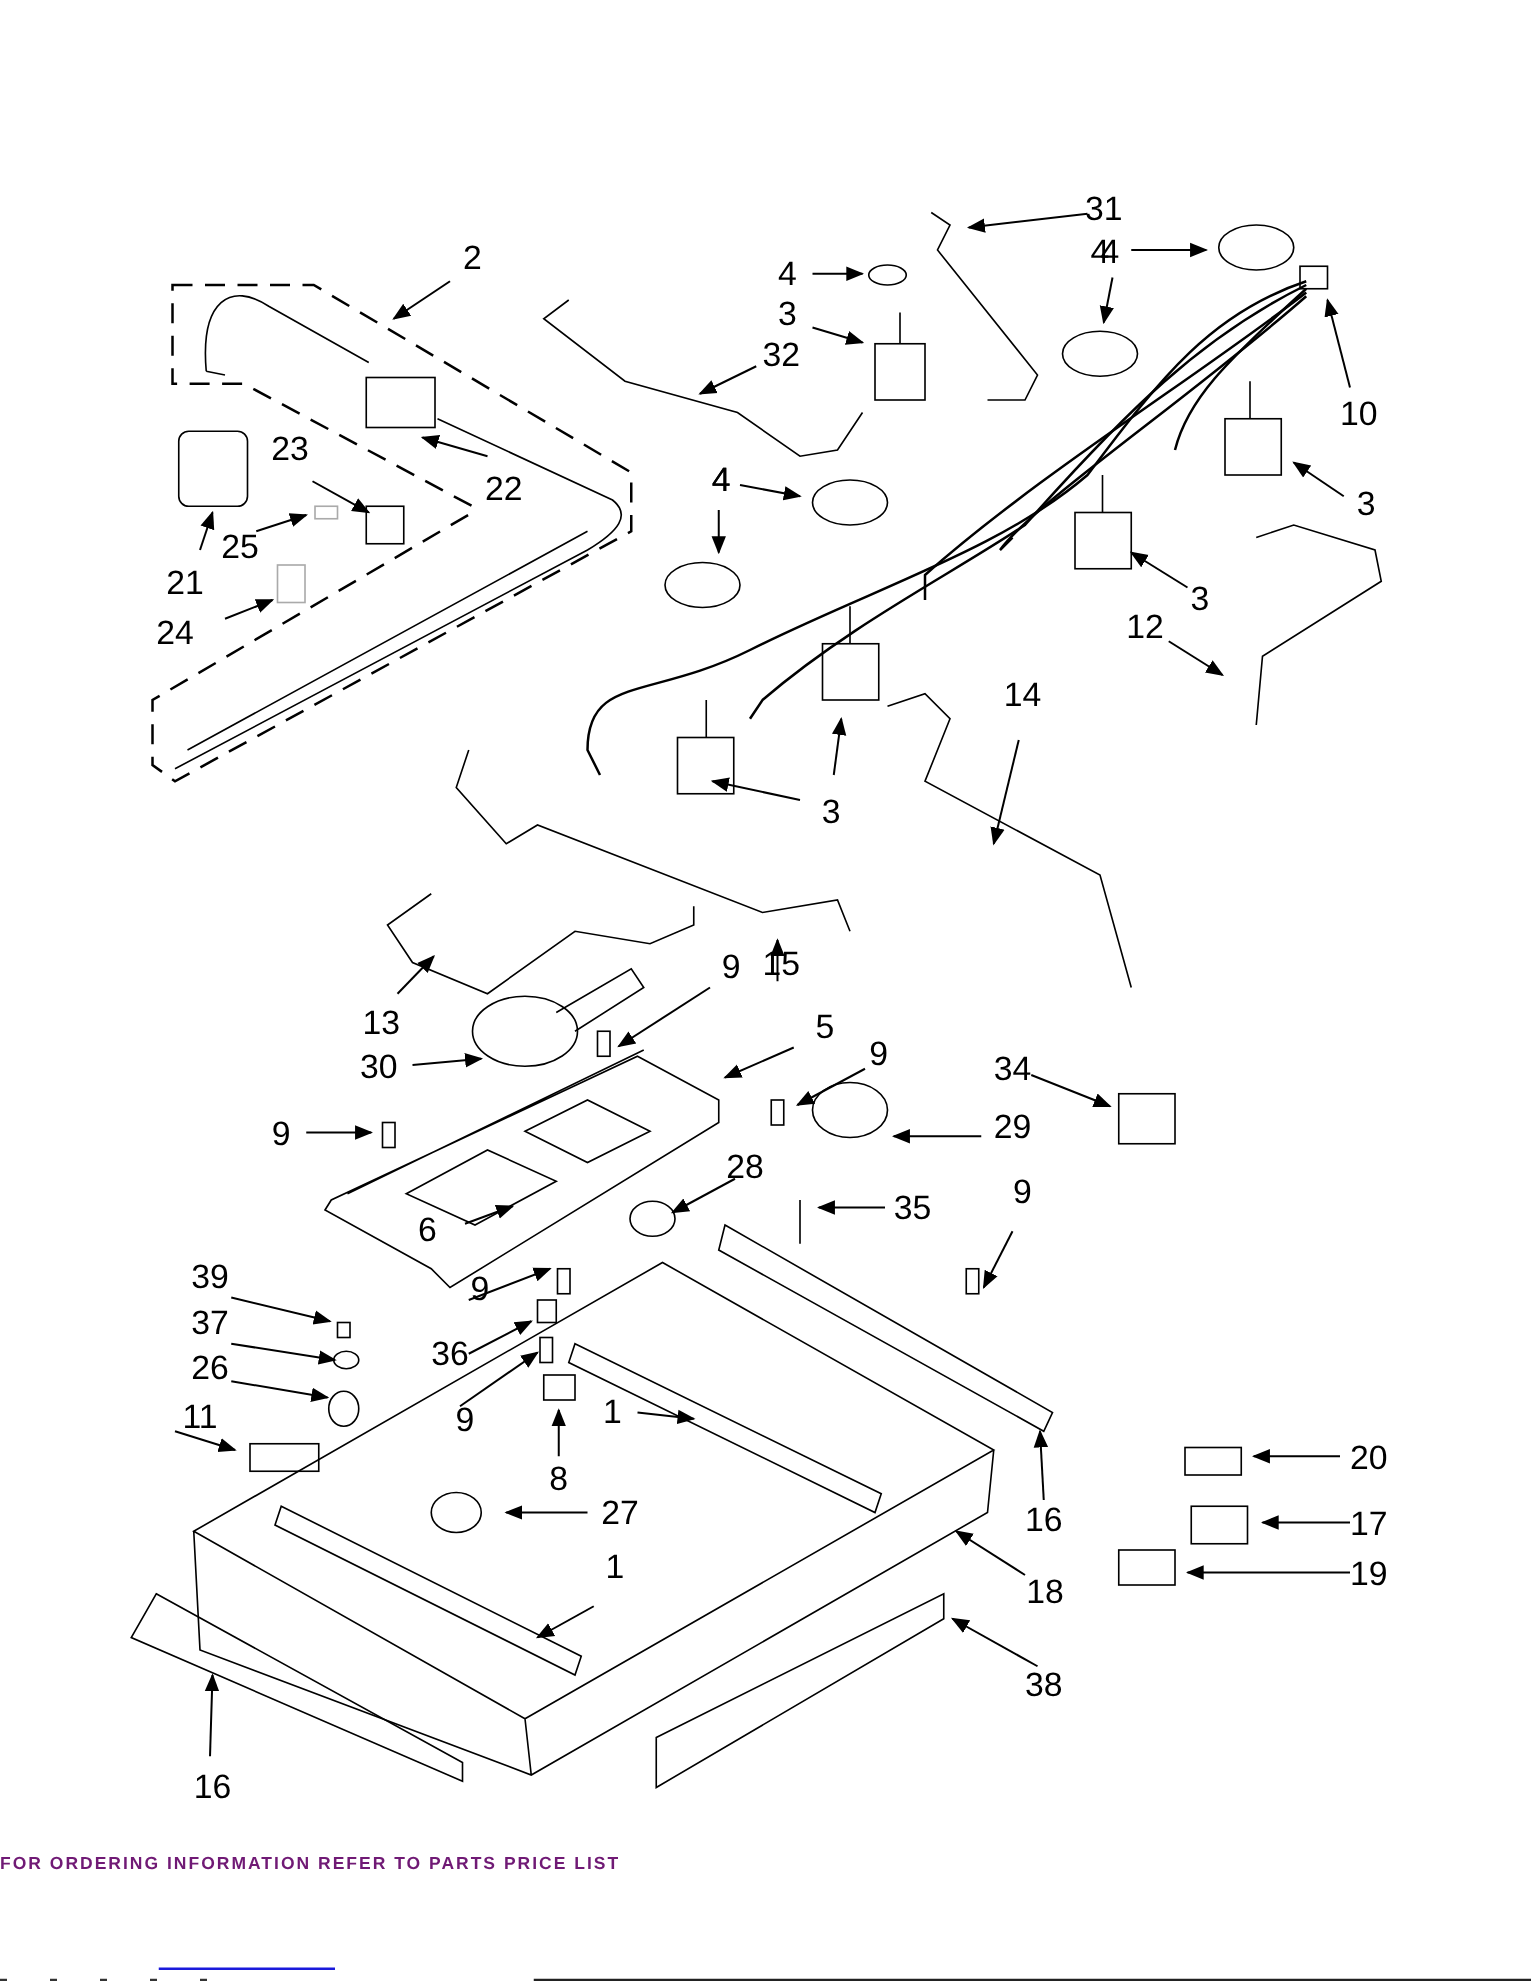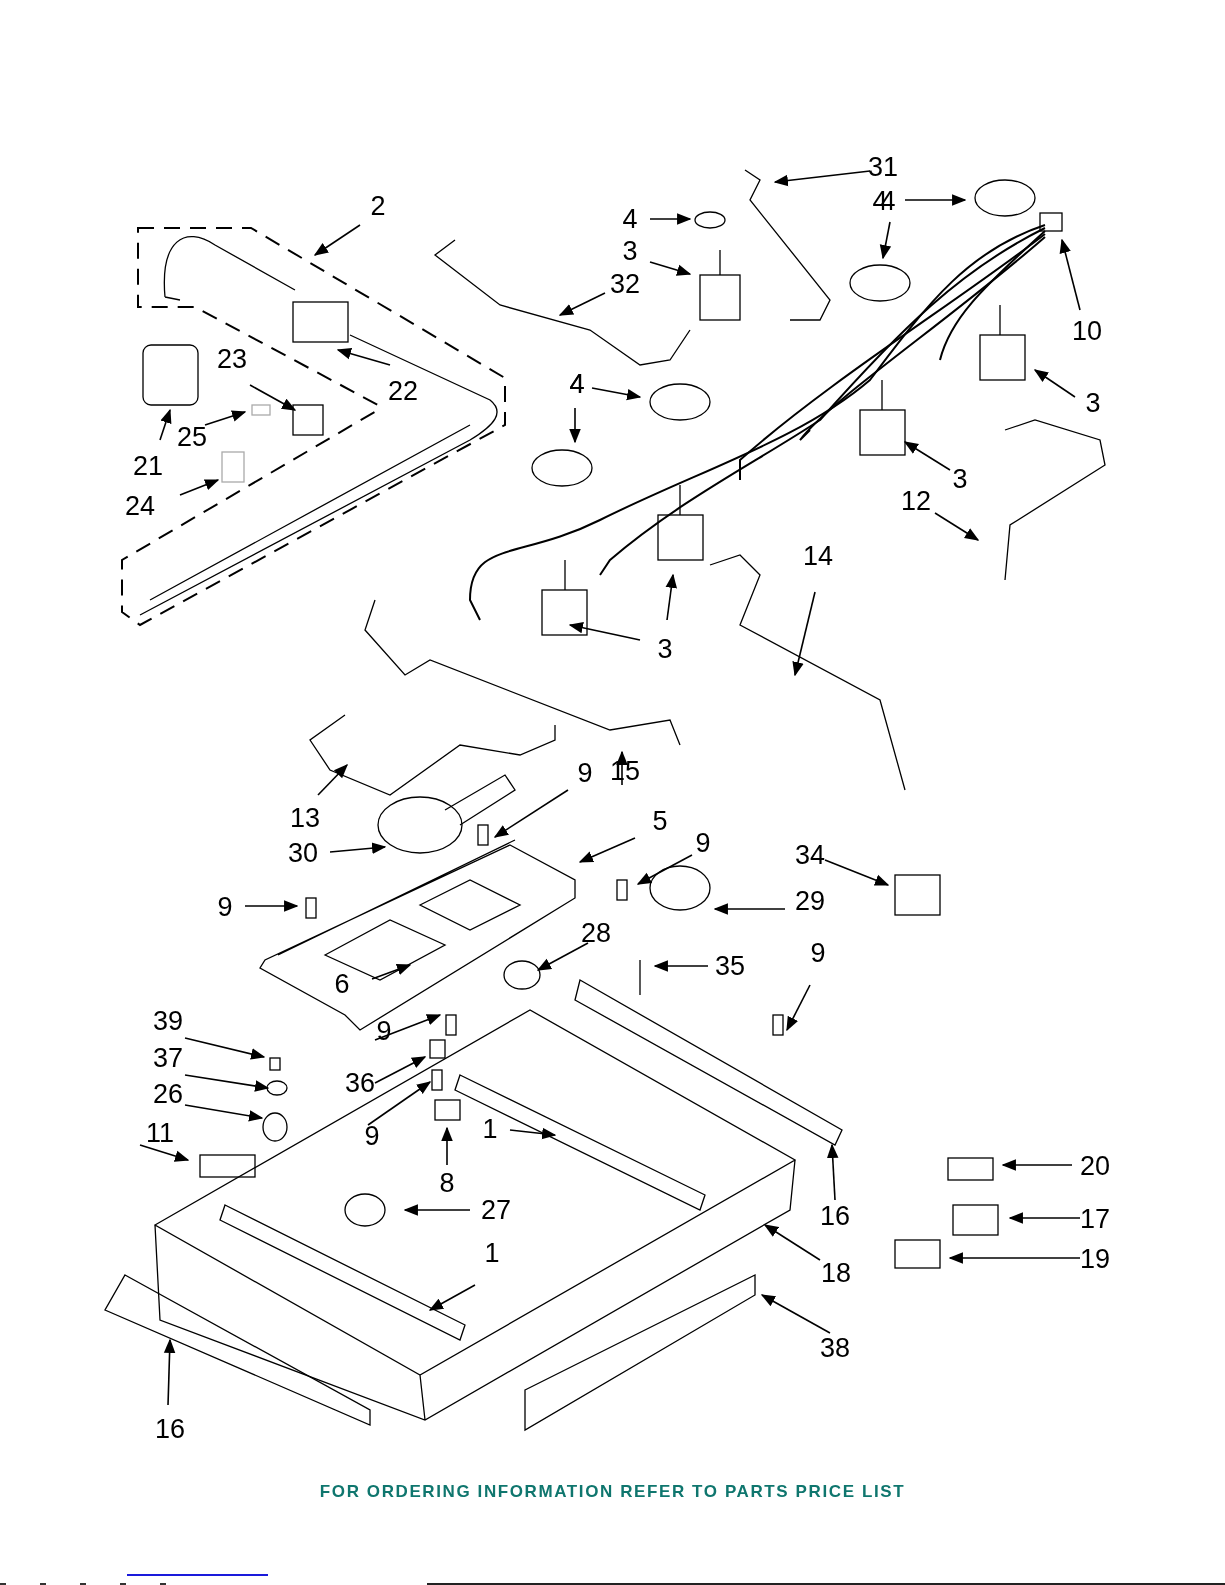--- a/index.html
+++ b/index.html
@@ -1,22 +1,22 @@
 <!DOCTYPE html>
 <html><head>
 <meta charset="utf-8">
 <style>
   html, body { margin: 0; padding: 0; background: #ffffff; }
   body { width: 1225px; height: 1585px; position: relative; overflow: hidden;
          font-family: "Liberation Sans", sans-serif; }
   #diagram { position: absolute; left: 0; top: 0; width: 1225px; height: 1585px; }
   .callout { font-family: "Liberation Sans", sans-serif; font-size: 27px; fill: #000; }
-  .footer { position: absolute; left: 0; width: 1225px; top: 1482px; text-align: center;
-            font-family: "Liberation Sans", sans-serif; font-weight: bold; font-size: 17px;
-            letter-spacing: 1.6px; color: #0f766e; }
+  .footer { position: absolute; left: 0; width: 1225px; top: 1482px; 
+            font-family: "Liberation Sans", sans-serif; font-weight: bold; font-size: 14px;
+            letter-spacing: 1.6px; color: #701a75; }
   .artifact-blue { position: absolute; left: 127px; top: 1574px; width: 141px; height: 2px; background: #1a1adb; }
   .artifact-bar { position: absolute; left: 427px; top: 1583px; width: 798px; height: 2px; background: #222; }
   .artifact-left { position: absolute; left: 0; top: 1583px; width: 170px; height: 2px;
                    background: repeating-linear-gradient(90deg,#333 0 6px,transparent 6px 40px); }
 </style>
 </head>
 <body>
 
 <svg id="diagram" viewBox="0 0 1225 1585" xmlns="http://www.w3.org/2000/svg">
   <defs>

